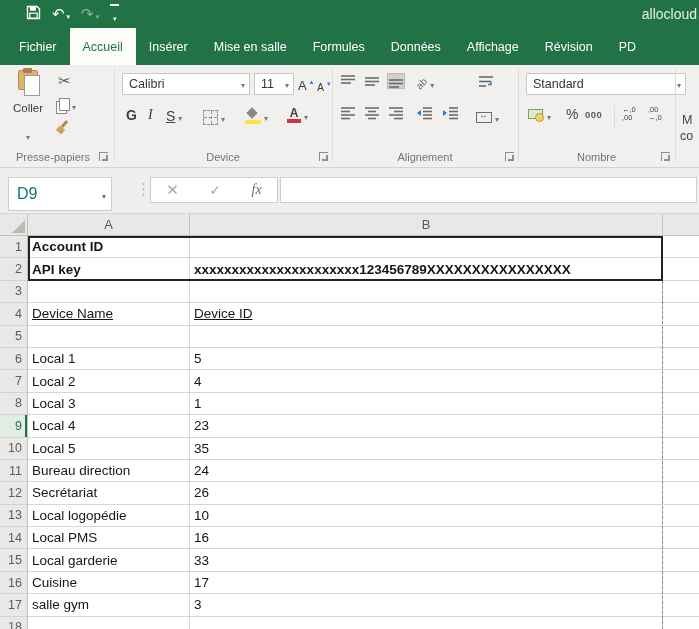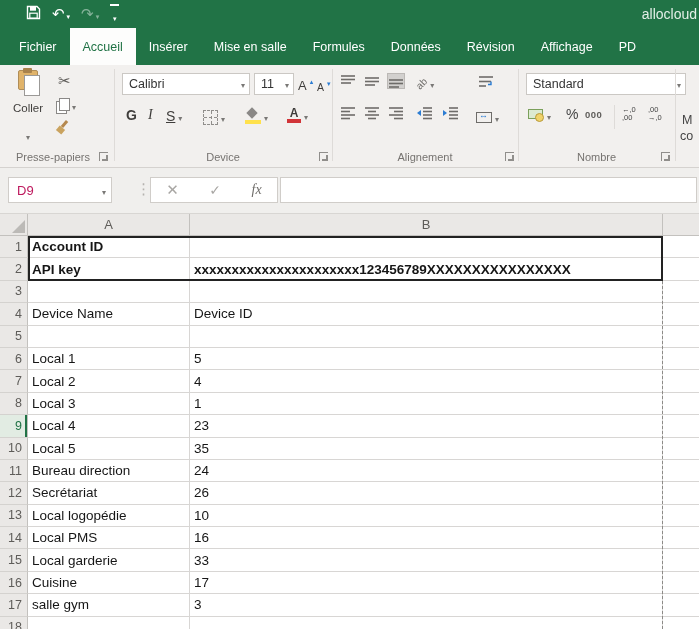--- a/index.html
+++ b/index.html
@@ -91,22 +91,22 @@
     background:#dcead1; border:1px solid #7ba05b; }
   .money-icon::after { content:""; position:absolute; right:0; bottom:0; width:7px; height:7px;
     border-radius:50%; background:#f0d36a; border:1px solid #b89a3a; }
   .thousands { font-size:9.5px; font-weight:bold; color:#5f5d5a; letter-spacing:.5px; }
   .decbtn { font-size:7.5px; line-height:8px; color:#444; text-align:left; white-space:pre; }
   .partial-group-text { position:absolute; font-size:12.5px; color:#444; }
 
   
   .fbar { position:absolute; left:0; top:168px; width:699px; height:46px; background:#f0efed;
           border-bottom:1px solid #d8d6d3; }
-  .namebox { position:absolute; left:8px; top:9px; width:104px; height:26px; background:#fff;
-             border:1px solid #d0cdc9; display:flex; align-items:center; font-size:13px; color:#be185d;
+  .namebox { position:absolute; left:8px; top:9px; width:104px; height:34px; background:#fff;
+             border:1px solid #d0cdc9; display:flex; align-items:center; font-size:16px; color:#0f766e;
              padding-left:8px; }
   .namebox .dd { margin-left:auto; padding-right:5px; }
   .fdots { position:absolute; left:136px; top:12px; color:#b5b2af; font-size:15px; }
   .fbtns { position:absolute; left:150px; top:9px; width:128px; height:26px; background:#fff;
            border:1px solid #d0cdc9; display:flex; align-items:center; justify-content:space-around; }
   .fx-cancel { color:#a8a6a3; font-size:15px; }
   .fx-enter { color:#a8a6a3; font-size:14px; }
   .fx-label { font-style:italic; font-family:"Liberation Serif", serif; font-size:14px; color:#6f6d6a; }
   .finput { position:absolute; left:280px; top:9px; width:417px; height:26px; background:#fff;
             border:1px solid #d0cdc9; font-size:13px; padding-left:6px; color:#222;
@@ -125,21 +125,21 @@
 
   .grid-row { display:flex; height:22.4px; }
   .row-header { width:28px; background:#eae8e6; border-right:1px solid #c3c1be; border-bottom:1px solid #d4d2cf;
                 font-size:12.5px; color:#5e5c59; display:flex; align-items:center; justify-content:flex-end;
                 padding-right:5px; }
   .row-header.selected { background:#e2ece3; color:#217346; box-shadow:inset -2px 0 0 #217346; }
   .cell { border-right:1px solid #d8d6d4; border-bottom:1px solid #d8d6d4; font-size:13.5px; color:#161616;
           display:flex; align-items:center; padding-left:4px; overflow:hidden; white-space:nowrap; }
   .cell.col-a { width:162px; } .cell.col-b { width:473px; } .cell.col-c { flex:1; border-right:none; }
   .cell.bold { font-weight:bold; }
-  .cell.underline { }
+  .cell.underline { text-decoration:underline; }
   .range-outline { position:absolute; left:28px; top:22px; width:635px; height:45px;
                    border:2px solid #222; pointer-events:none; }
   .pagebreak { position:absolute; left:662px; top:67px; height:348px; width:0;
                border-left:1px dashed #8c8a87; pointer-events:none; }
 </style>
 </head>
 <body>
 
 <div class="titlebar">
   <div class="qat">
@@ -166,22 +166,22 @@
   <div class="doc-hint">allocloud</div>
 </div>
 
 <div class="tabbar">
     <div class="tab">Fichier</div>
     <div class="tab active">Accueil</div>
     <div class="tab">Insérer</div>
     <div class="tab">Mise en salle</div>
     <div class="tab">Formules</div>
     <div class="tab">Données</div>
+    <div class="tab">Affichage</div>
     <div class="tab">Révision</div>
-    <div class="tab">Affichage</div>
     <div class="tab">PD</div>
   </div>
 
 <div class="ribbon">
 
   <div class="paste-btn">
     <span class="clip-icon"></span>
     <span class="paste-label">Coller</span>
     <span class="dd"></span>
   </div>

